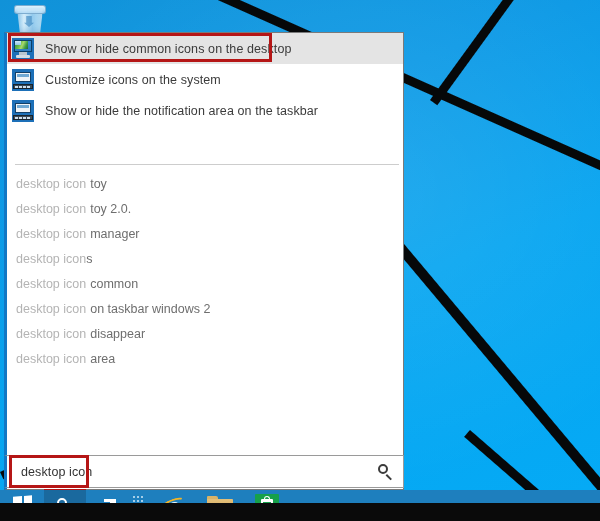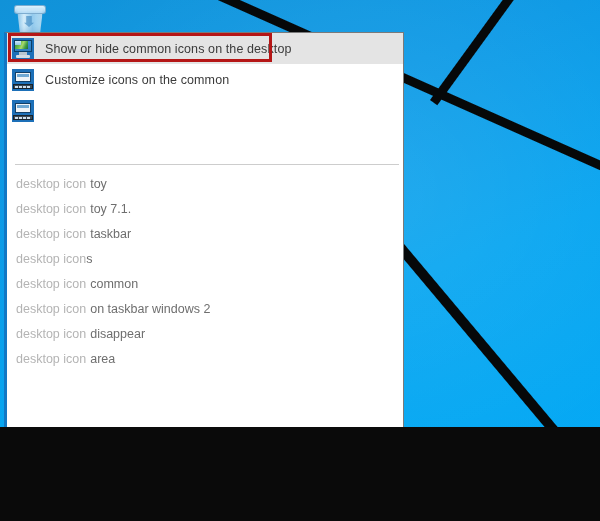--- a/index.html
+++ b/index.html
@@ -10,21 +10,21 @@
   body {
     width: 600px;
     height: 521px;
     overflow: hidden;
     font-family: "Liberation Sans", sans-serif;
     background: #0a0a0a;
   }
   #screen {
     position: relative;
     width: 600px;
-    height: 427px;
+    height: 503px;
     overflow: hidden;
   }
 
   
   #desktop {
     position: absolute;
     left: 0; top: 0;
     width: 600px;
     height: 490px;
     background: linear-gradient(160deg, #1192d8 0%, #0e9ae6 30%, #07a5f0 60%, #05aaf5 100%);
@@ -461,50 +461,51 @@
           <span class="mon-base"></span>
         </span>
         <span class="result-label">Show or hide common icons on the desktop</span>
       </div>
 
       <div class="result-row">
         <span class="result-icon icon-taskbar">
           <span class="tb-screen"></span>
           <span class="tb-bar"></span>
         </span>
-        <span class="result-label">Customize icons on the common</span>
+        <span class="result-label">Customize icons on the system</span>
       </div>
 
 
       <div class="result-row">
         <span class="result-icon icon-taskbar">
           <span class="tb-screen"></span>
           <span class="tb-bar"></span>
         </span>
+        <span class="result-label">Show or hide the notification area on the taskbar</span>
       </div>
 
     </div>
 
     <div class="divider" style="top:131px;"></div>
 
     <div class="suggest-list" style="top:138px;">
 
       <div class="suggest-row">
         <span class="sg-dim">desktop icon</span>
         <span class="sg-strong">toy</span>
       </div>
 
       <div class="suggest-row">
         <span class="sg-dim">desktop icon</span>
-        <span class="sg-strong">toy 7.1.</span>
-      </div>
-
-      <div class="suggest-row">
-        <span class="sg-dim">desktop icon</span>
-        <span class="sg-strong">taskbar</span>
+        <span class="sg-strong">toy 2.0.</span>
+      </div>
+
+      <div class="suggest-row">
+        <span class="sg-dim">desktop icon</span>
+        <span class="sg-strong">manager</span>
       </div>
 
       <div class="suggest-row">
         <span class="sg-dim">desktop icon</span>
         <span class="sg-strong" style="margin-left:0;">s</span>
       </div>
 
       <div class="suggest-row">
         <span class="sg-dim">desktop icon</span>
         <span class="sg-strong">common</span>

